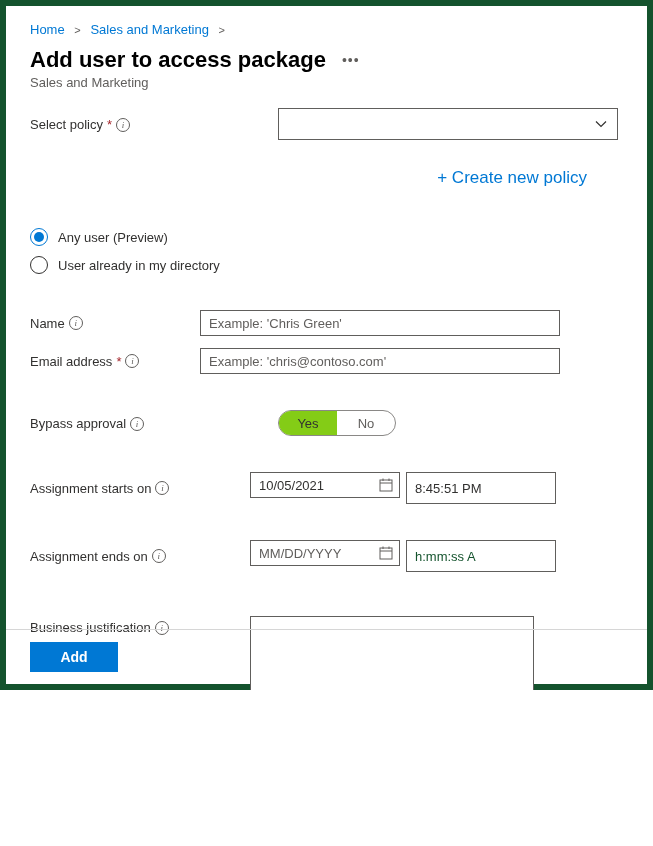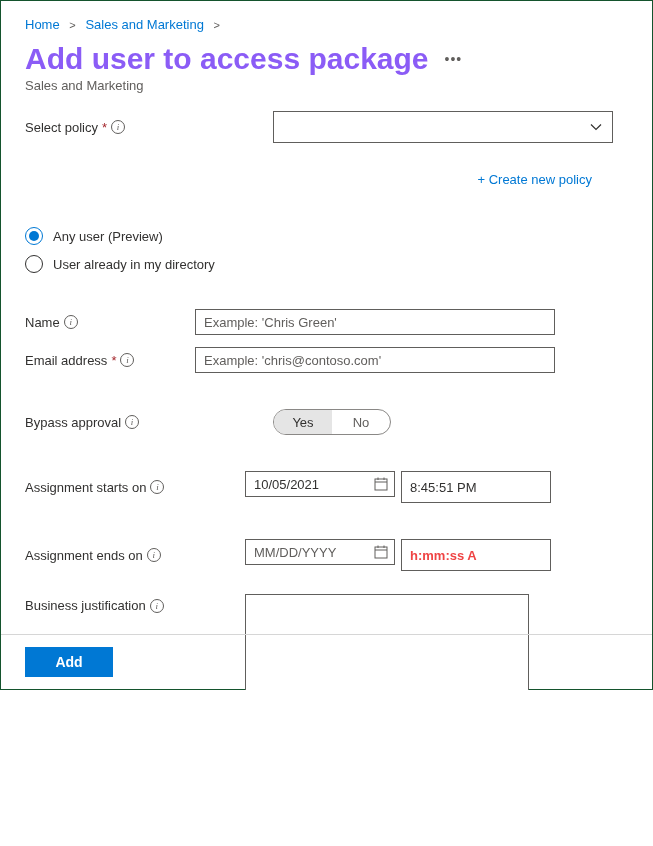--- a/index.html
+++ b/index.html
@@ -5,21 +5,21 @@
     * { box-sizing: border-box; margin: 0; padding: 0; }
     body {
       font-family: "Segoe UI", -apple-system, sans-serif;
       font-size: 14px;
       color: #323130;
       background: #fff;
     }
     .container {
       width: 653px;
       height: 690px;
-      border: 1px solid #14532d;
+      border: 6px solid #14532d;
       position: relative;
     }
     .content {
       padding: 16px 24px 0 24px;
     }
     .breadcrumb {
       font-size: 13px;
       margin-bottom: 10px;
     }
     .breadcrumb a {
@@ -30,23 +30,23 @@
       color: #605e5c;
       margin: 0 6px;
       font-size: 11px;
     }
     .page-title-row {
       display: flex;
       align-items: center;
       gap: 16px;
     }
     .page-title {
-      font-size: 30px;
+      font-size: 22px;
       font-weight: 600;
-      color: #8b5cf6;
+      color: #000000;
     }
     .ellipsis-icon {
       color: #605e5c;
       font-size: 14px;
       letter-spacing: 1px;
     }
     .subtitle {
       font-size: 13px;
       color: #605e5c;
       margin-top: 2px;
@@ -54,21 +54,21 @@
     }
     .field-row {
       display: flex;
       align-items: center;
       margin-bottom: 8px;
     }
     .field-label {
       width: 248px;
       flex-shrink: 0;
       display: flex;
-      align-items: center;
+      align-items: flex-end;
       gap: 4px;
       font-size: 13px;
       color: #323130;
     }
     .field-label-narrow {
       width: 170px;
       flex-shrink: 0;
       display: flex;
       align-items: center;
       gap: 4px;
@@ -120,21 +120,21 @@
     }
     .link-row {
       text-align: right;
       padding-right: 36px;
       margin-top: 28px;
       margin-bottom: 40px;
     }
     .link {
       color: #0078d4;
       text-decoration: none;
-      font-size: 13px;
+      font-size: 17px;
       cursor: pointer;
     }
     .radio-group {
       margin-bottom: 36px;
     }
     .radio-row {
       display: flex;
       align-items: center;
       gap: 10px;
       margin-bottom: 10px;
@@ -182,21 +182,21 @@
     .toggle-opt {
       width: 58px;
       display: flex;
       align-items: center;
       justify-content: center;
       font-size: 13px;
       color: #605e5c;
       cursor: pointer;
     }
     .toggle-opt.active {
-      background: #e5e5e5;
+      background: #84cc16;
       color: #323130;
     }
     .date-time-row {
       display: flex;
       gap: 6px;
     }
     .date-box {
       width: 150px;
       height: 26px;
       border: 1px solid #605e5c;
@@ -212,27 +212,27 @@
     .time-box {
       width: 150px;
       height: 26px;
       border: 1px solid #605e5c;
       display: flex;
       align-items: center;
       padding: 15px 8px;
       font-size: 13px;
       cursor: text;
     }
-    .time-box .placeholder { color: #ef4444; font-weight: bold; }
+    .time-box .placeholder { color: #14532d; }
     .field-spacer-lg { margin-top: 36px; }
     .field-spacer-md { margin-top: 36px; }
     .textarea-row {
       display: flex;
       align-items: flex-start;
-      margin-top: 23px;
+      margin-top: 44px;
     }
     .textarea-row .field-label-med { padding-top: 4px; }
     textarea.biz {
       width: 284px;
       height: 138px;
       border: 1px solid #605e5c;
       resize: none;
       font-family: inherit;
       font-size: 13px;
       padding: 6px;

